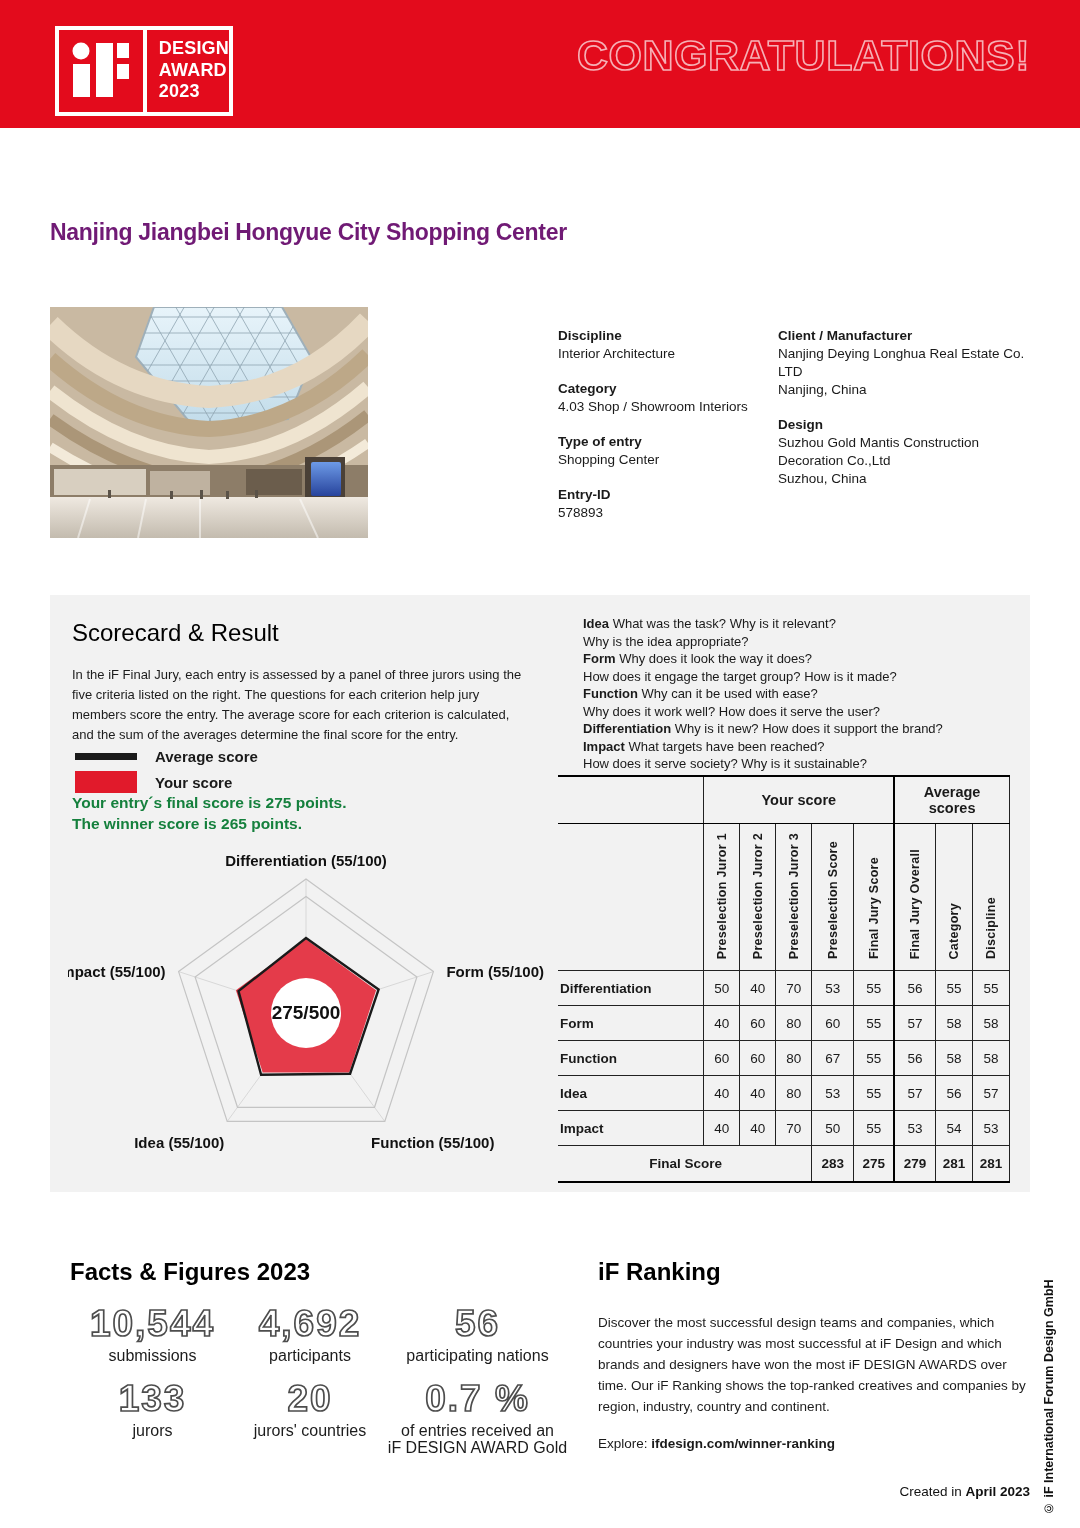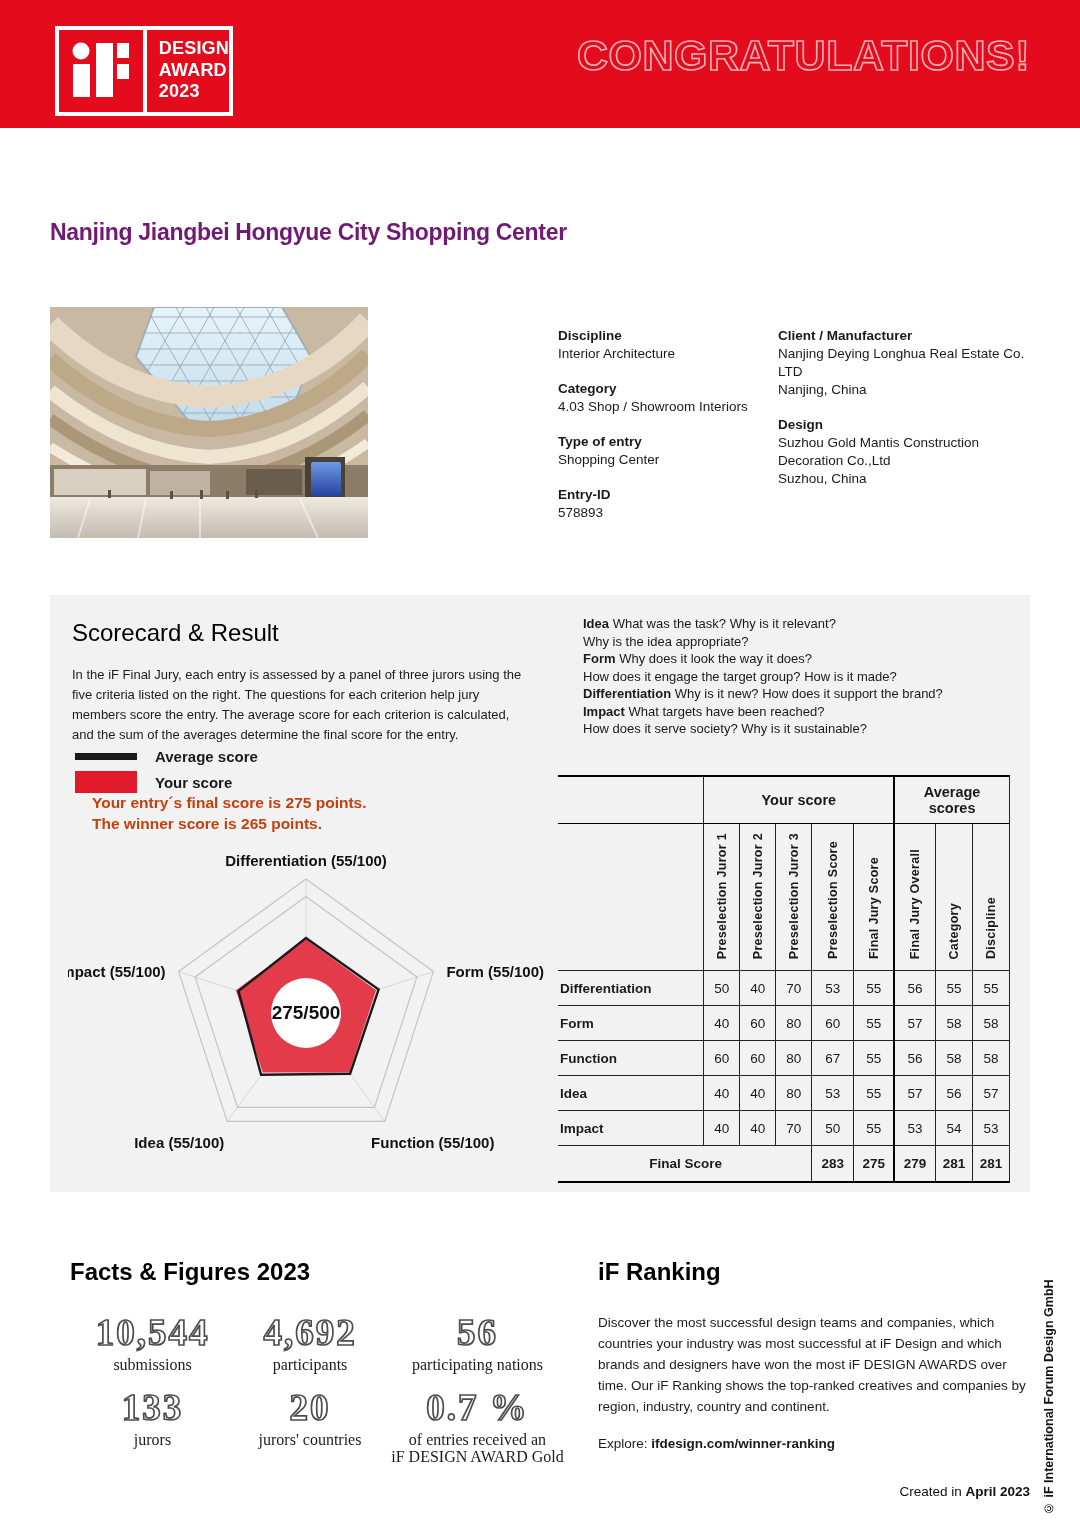--- a/index.html
+++ b/index.html
@@ -29,21 +29,21 @@
   .meta-value { white-space:pre-line; }
   
   .panel { position:absolute; left:50px; top:595px; width:980px; height:597px; background:#f2f2f2; }
   .panel-h2 { position:absolute; left:22px; top:24px; font-size:24px; font-weight:normal; color:#000; }
   .intro { position:absolute; left:22px; top:70px; width:460px; font-size:13px; line-height:20px; color:#1c1c1c; }
   .legend { position:absolute; left:25px; top:153px; }
   .legend-row { display:flex; align-items:center; margin-bottom:6px; }
   .sw-line { width:62px; height:7px; background:#1a1a1a; margin-right:18px; }
   .sw-box  { width:62px; height:22px; background:#e11a2b; margin-right:18px; }
   .legend-label { font-weight:bold; font-size:15px; }
-  .final-lines { position:absolute; left:22px; top:197px; font-size:15.5px; font-weight:bold; line-height:21px; color:#c2410c;margin-left:20px; }
+  .final-lines { position:absolute; left:22px; top:197px; font-size:15.5px; font-weight:bold; line-height:21px; color:#15803d; }
   .radar { position:absolute; left:18px; top:246px; }
   .criteria { position:absolute; left:508px; top:20px; width:462px; font-size:13px; line-height:17.5px;margin-left:25px; }
   .crit b { font-weight:bold; }
   .crit span { white-space:pre-line; }
   
   .score-table { position:absolute; left:508px; top:180px; width:452px; border-collapse:collapse; table-layout:fixed; }
   .score-table th, .score-table td { padding:0; font-size:13.5px; }
   .grow th { height:46px; border-top:2px solid #000; border-bottom:1.5px solid #000; font-size:14.5px; font-weight:bold; }
   .grow .g1 { border-left:1px solid #222; border-right:2.5px solid #000; }
   .grow .g2 { border-right:1.2px solid #222; }
@@ -59,21 +59,21 @@
   .drow .gdiv { border-left:2.5px solid #000; }
   .drow .last { border-right:1.2px solid #222; }
   .frow td { height:35px; border-bottom:2px solid #000; }
   .frow .lbl { font-weight:bold; text-align:center; padding-left:2px; }
   .frow .num { text-align:center; font-weight:bold; border-left:1px solid #222; }
   .frow .gdiv { border-left:2.5px solid #000; }
   .frow .last { border-right:1.2px solid #222; }
   
   .facts { position:absolute; left:70px; top:1258px; width:500px; }
   .facts-h2, .ranking-h2 { font-size:24px; font-weight:bold; color:#000; margin:0; }
-  .facts-grid { display:grid; grid-template-columns:165px 150px 185px; margin-top:28px; row-gap:16px;font-family:Liberation Serif, serif; }
+  .facts-grid { display:grid; grid-template-columns:165px 150px 185px; margin-top:19px; row-gap:16px; }
   .fact { text-align:center; }
   .fact-num { font-size:37px; font-weight:800; letter-spacing:2px; color:#fff;
               -webkit-text-stroke:1.7px #4d4d4d; line-height:1.05; }
   .fact-label { font-size:16px; margin-top:3px; line-height:17px; white-space:pre-line; color:#1c1c1c; }
   .ranking { position:absolute; left:598px; top:1258px; width:440px; }
   .ranking-p { margin-top:26px; font-size:13.5px; line-height:21px; color:#1c1c1c; }
   .explore { margin-top:19px; font-size:13.5px; }
   .explore b { font-weight:bold; }
   
   .copyright { position:absolute; left:1042px; top:1183px; height:332px;
@@ -246,20 +246,22 @@
           <text x="364.76322380719137" y="307.40827724624296" text-anchor="middle" font-size="15" font-weight="bold" fill="#111">Function (55/100)</text>
           <text x="111.2367761928086" y="307.40827724624296" text-anchor="middle" font-size="15" font-weight="bold" fill="#111">Idea (55/100)</text>
           <text x="97.55842681644943" y="135.59172275375704" text-anchor="end" font-size="15" font-weight="bold" fill="#111">Impact (55/100)</text>
         </svg>
     </div>
     <div class="criteria" id="criteria">
         <div class="crit"><b>Idea</b> <span>What was the task? Why is it relevant?
 Why is the idea appropriate?</span></div>
         <div class="crit"><b>Form</b> <span>Why does it look the way it does?
 How does it engage the target group? How is it made?</span></div>
+        <div class="crit"><b>Function</b> <span>Why can it be used with ease?
+Why does it work well? How does it serve the user?</span></div>
         <div class="crit"><b>Differentiation</b> <span>Why is it new? How does it support the brand?</span></div>
         <div class="crit"><b>Impact</b> <span>What targets have been reached?
 How does it serve society? Why is it sustainable?</span></div>
       </div>
     <table class="score-table" id="score-table">
         <colgroup>
           <col style="width: 138px;">
           <col style="width: 34px;">
           <col style="width: 34px;">
           <col style="width: 34px;">

